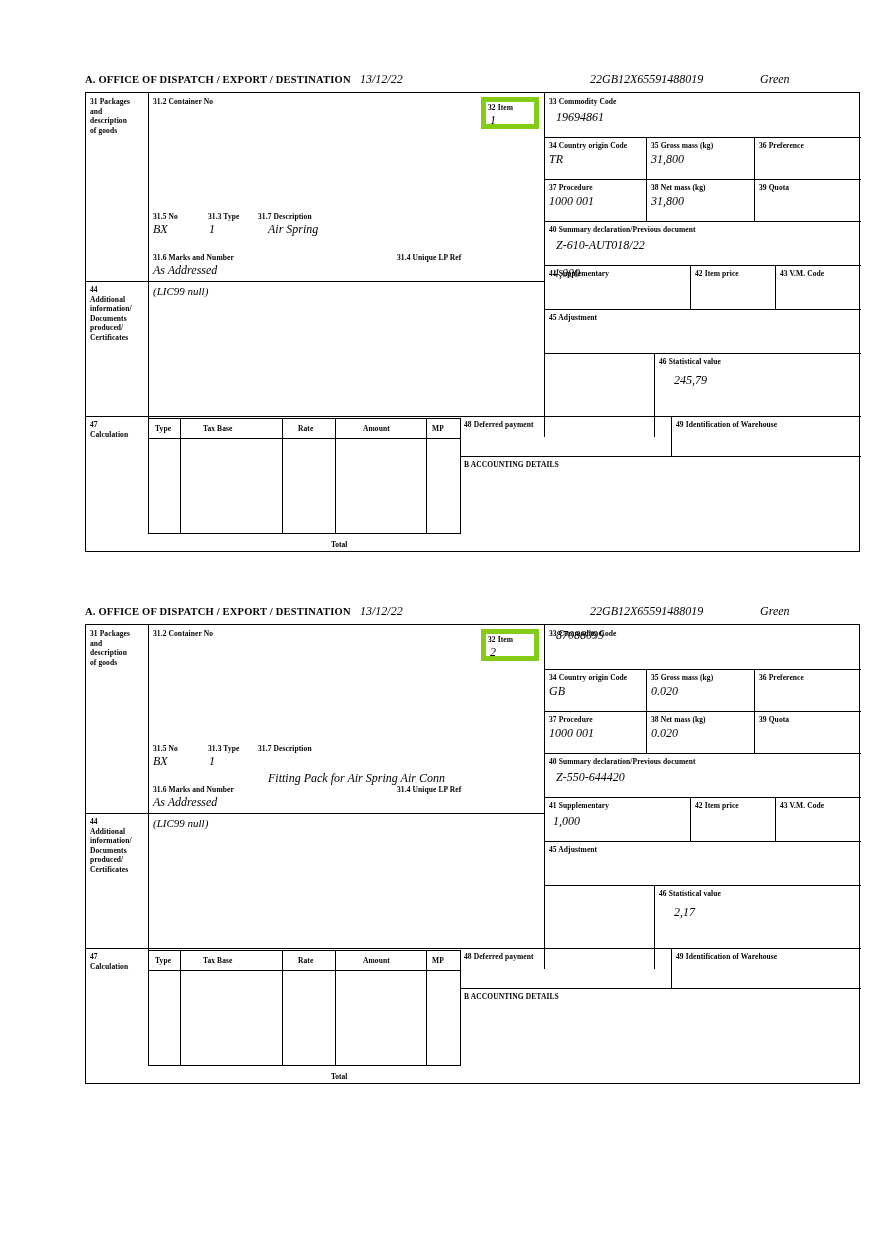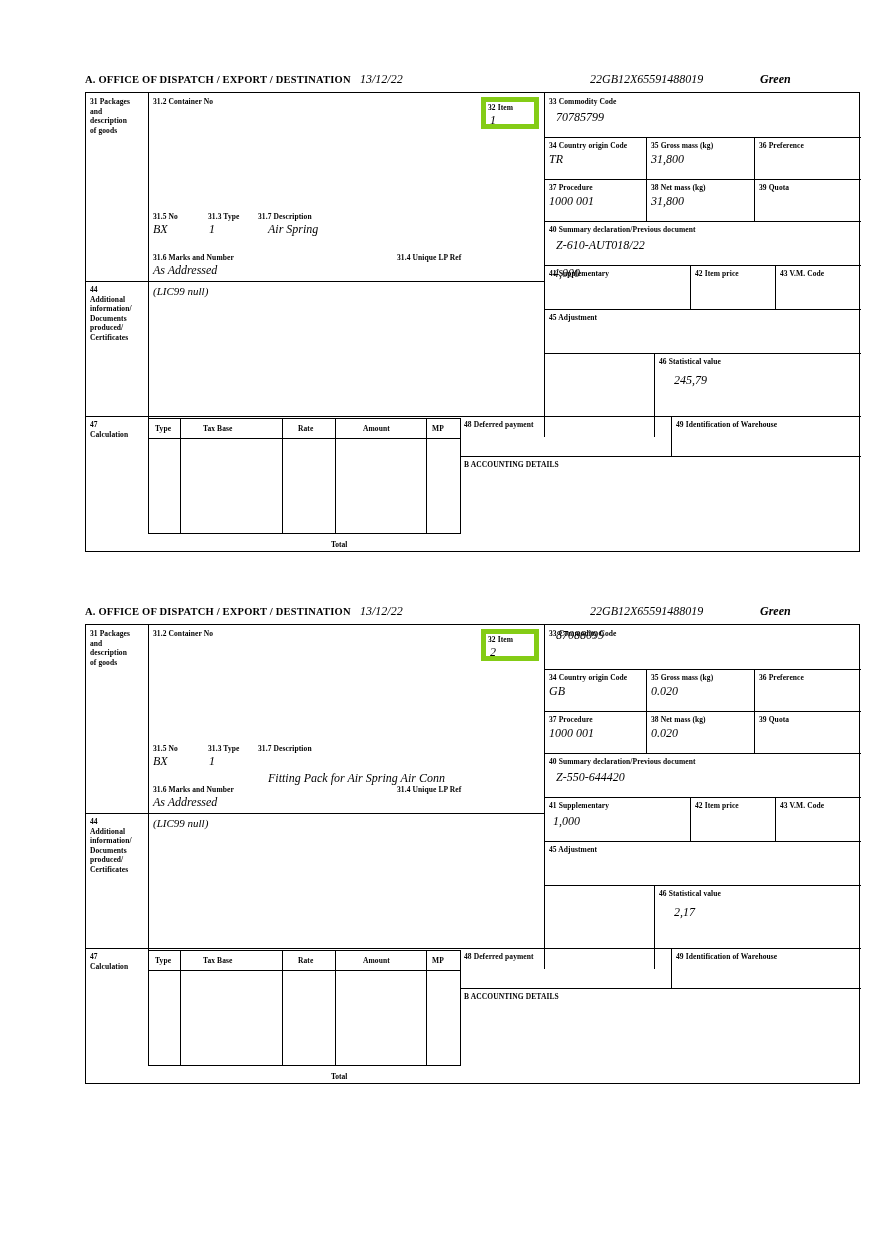--- a/index.html
+++ b/index.html
@@ -22,21 +22,21 @@
   
   .hdr{
     position:relative;
     height:20px;
     font-size:10.5px;
     font-weight:bold;
   }
   .hdr .office{position:absolute;left:0;top:2px;letter-spacing:0.2px;}
   .hdr .date{position:absolute;left:275px;top:0;font-size:12px;font-weight:normal;font-style:italic;}
   .hdr .mrn{position:absolute;left:505px;top:0;font-size:12px;font-weight:normal;font-style:italic;}
-  .hdr .green{position:absolute;left:675px;top:0;font-size:12px;font-weight:bold;font-style:italic;}
+  .hdr .green{position:absolute;left:675px;top:0;font-size:12px;font-weight:normal;font-style:italic;}
 
   
   .frame{
     position:relative;
     border:1px solid #000;
     height:460px;
     box-sizing:border-box;
   }
   .lbl{
     position:absolute;
@@ -125,21 +125,21 @@
         <div>44</div>
         <div>Additional</div>
         <div>information/</div>
         <div>Documents</div>
         <div>produced/</div>
         <div>Certificates</div>
       </div>
       <div class="val small" style="left:67px;top:192px;">(LIC99 null)</div>
 
       <div class="lbl" style="left:463px;top:4px;">33 Commodity Code</div>
-      <div class="val" style="left:470px;top:17px;">70785799</div>
+      <div class="val" style="left:470px;top:17px;">19694861</div>
       <div class="line hl" style="left:458px;top:44px;width:317px;"></div>
 
       <div class="lbl" style="left:463px;top:48px;">34 Country origin Code</div>
       <div class="val" style="left:463px;top:59px;">TR</div>
       <div class="line vl" style="left:560px;top:44px;height:42px;"></div>
       <div class="lbl" style="left:565px;top:48px;">35 Gross mass (kg)</div>
       <div class="val" style="left:565px;top:59px;">31,800</div>
       <div class="line vl" style="left:668px;top:44px;height:42px;"></div>
       <div class="lbl" style="left:673px;top:48px;">36 Preference</div>
       <div class="val" style="left:673px;top:59px;"></div>

